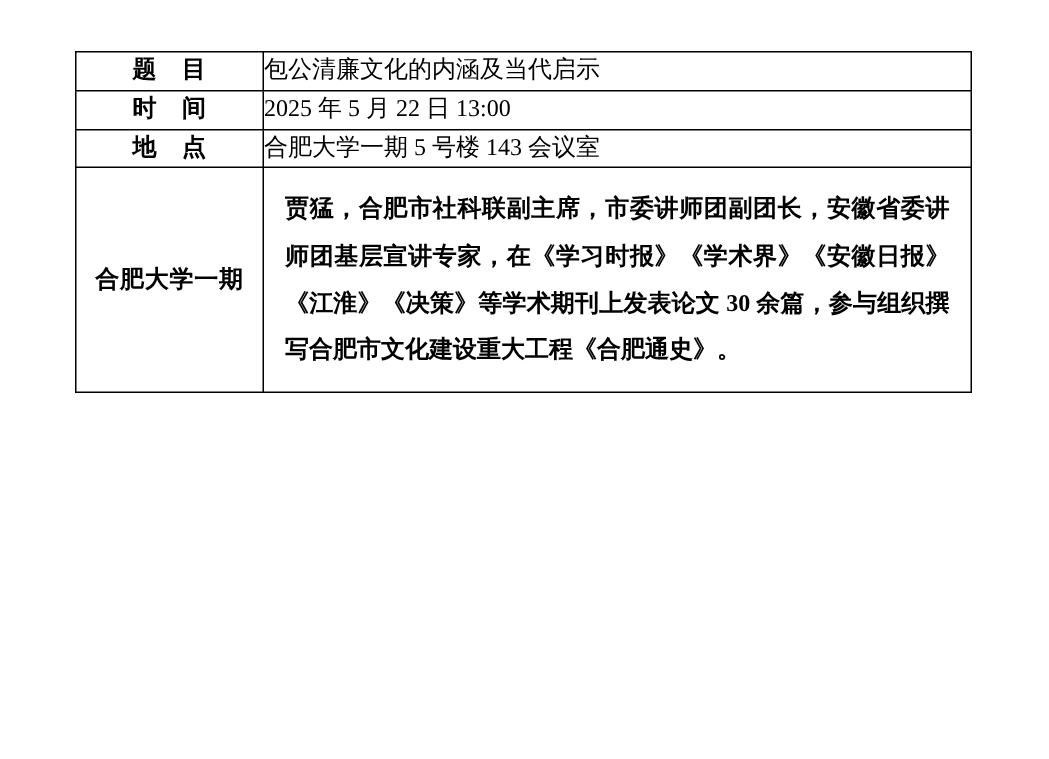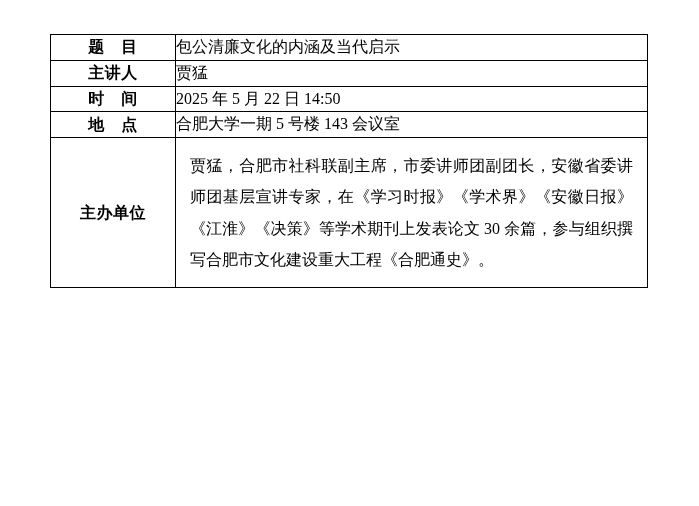--- a/index.html
+++ b/index.html
@@ -45,43 +45,40 @@
   .value-cell {
     font-size: 16px;
     padding: 9px 14px;
     line-height: 1.55;
     text-align: justify;
     margin-top: 20px;
   }
   .value-cell.bio {
     padding: 12px 14px 12px 14px;
     line-height: 1.95;
+    font-weight: bold;
   }
 </style>
 </head>
 <body>
 
 <div class="page">
   <table class="info-table">
     <tbody>
       <tr>
         <td class="label-cell">题　目</td>
         <td class="value-cell">包公清廉文化的内涵及当代启示</td>
       </tr>
       <tr>
-        <td class="label-cell">主讲人</td>
-        <td class="value-cell">贾猛</td>
-      </tr>
-      <tr>
         <td class="label-cell">时　间</td>
-        <td class="value-cell">2025 年 5 月 22 日 14:50</td>
+        <td class="value-cell">2025 年 5 月 22 日 13:00</td>
       </tr>
       <tr>
         <td class="label-cell">地　点</td>
         <td class="value-cell">合肥大学一期 5 号楼 143 会议室</td>
       </tr>
       <tr>
-        <td class="label-cell">主办单位</td>
+        <td class="label-cell">合肥大学一期</td>
         <td class="value-cell bio">贾猛，合肥市社科联副主席，市委讲师团副团长，安徽省委讲师团基层宣讲专家，在《学习时报》《学术界》《安徽日报》《江淮》《决策》等学术期刊上发表论文 30 余篇，参与组织撰写合肥市文化建设重大工程《合肥通史》。</td>
       </tr>
     </tbody>
   </table>
 </div>
 
 </body></html>

